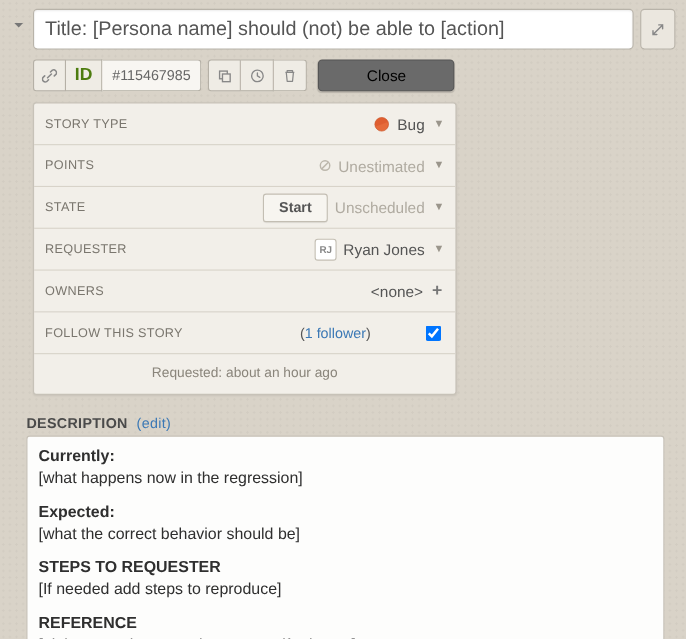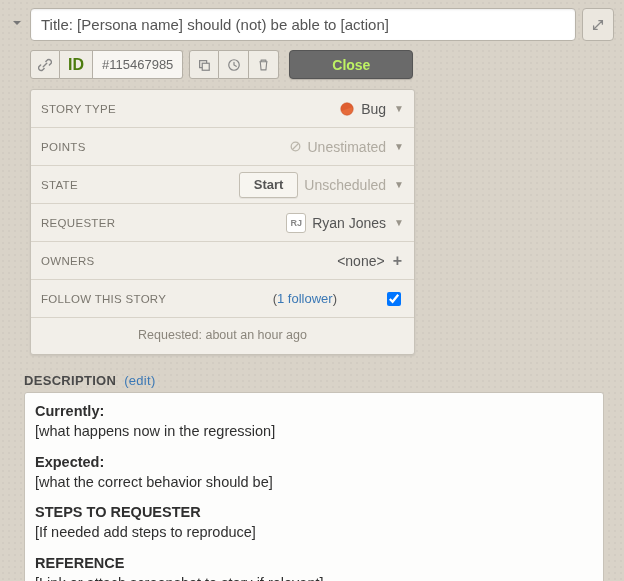--- a/index.html
+++ b/index.html
@@ -31,21 +31,21 @@
     padding-top: 10px;
     color: #666;
     cursor: pointer;
   }
   .title-input {
     flex: 1;
     background: #fff;
     border: 1px solid #b8b3a9;
     border-radius: 4px;
     padding: 7px 10px;
-    font-size: 15px;
+    font-size: 18px;
     color: #555;
     box-shadow: inset 0 1px 2px rgba(0,0,0,0.08);
   }
   .expand-btn {
     width: 32px;
     background: #ebe7df;
     border: 1px solid #b8b3a9;
     border-radius: 4px;
     display: flex;
     align-items: center;
@@ -90,22 +90,22 @@
     color: #666;
     border-radius: 0 3px 3px 0;
   }
   .toolbar .gap { width: 6px; }
   .close-btn {
     flex: 0 0 124px;
     margin-left: 10px;
     background: #6a6a6a;
     border: 1px solid #555;
     border-radius: 4px;
-    color: #bef264;
-    font-weight: bold;
+    color: #000000;
+    font-weight: normal;
     font-size: 14px;
     display:flex; align-items:center; justify-content:center;
     cursor: pointer;
     box-shadow: 0 1px 1px rgba(0,0,0,0.15);
   }
 
   
   .panel {
     margin-left: 20px;
     width: 385px;

